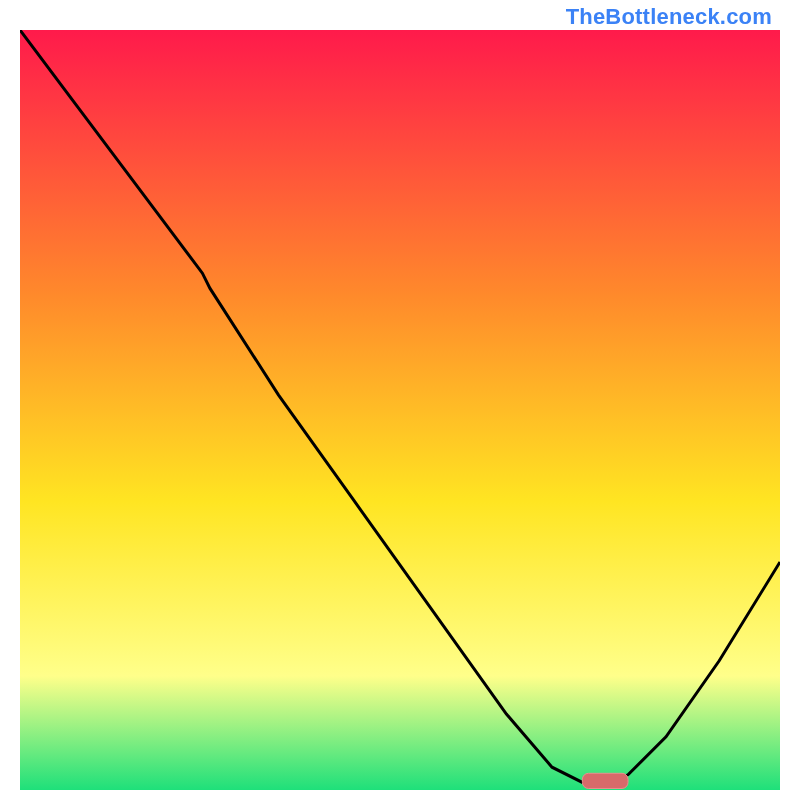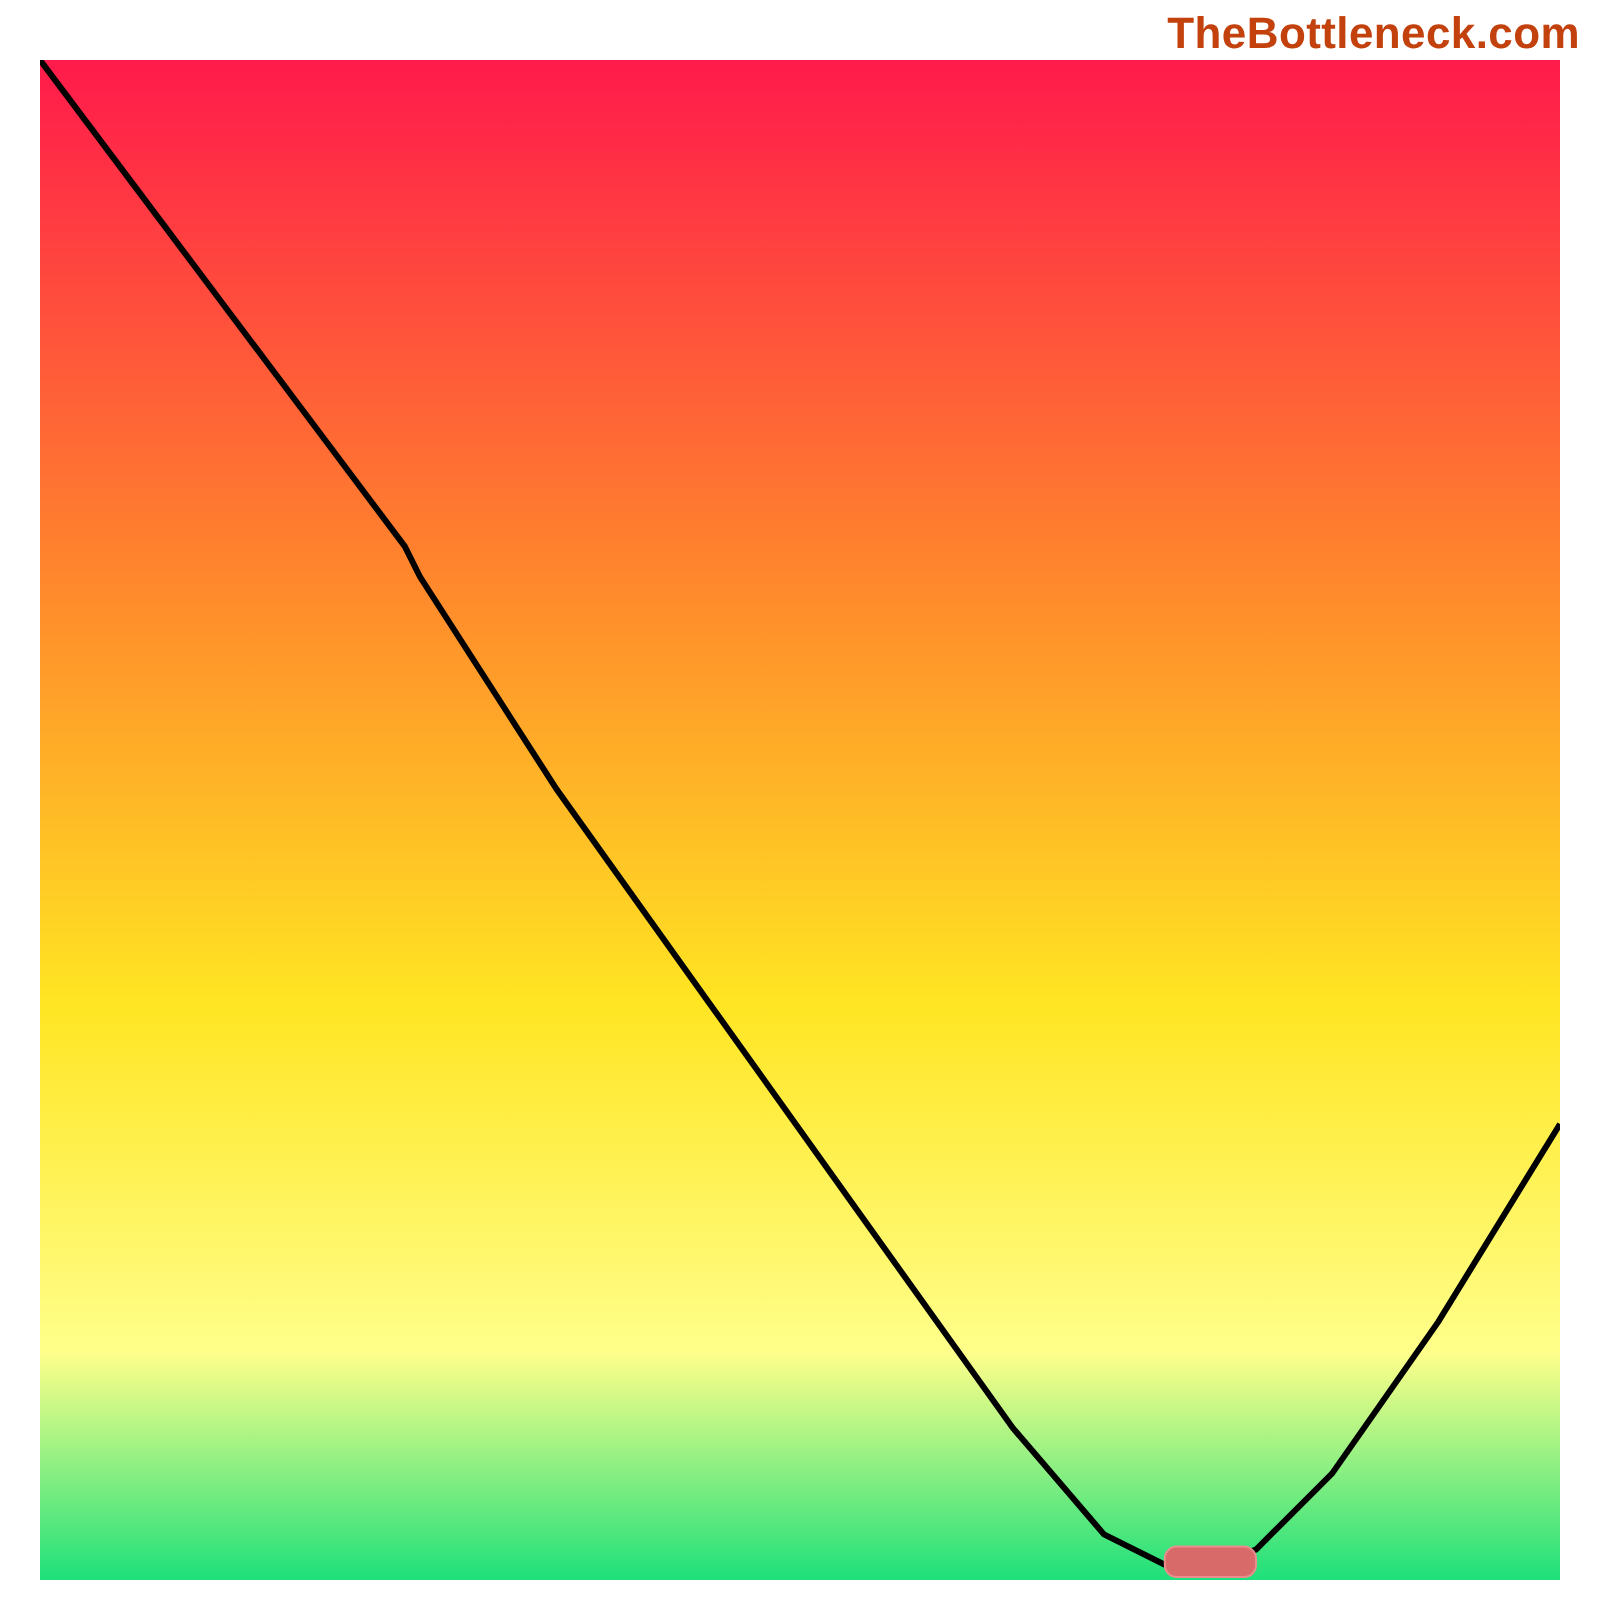--- a/index.html
+++ b/index.html
@@ -11,24 +11,24 @@
     font-family: Arial, Helvetica, sans-serif;
   }
   .wrap {
     position: relative;
     width: 800px;
     height: 800px;
   }
   .watermark {
     position: absolute;
     top: 4px;
-    right: 10px;
+    right: 28px;
     font-size: 22px;
     font-weight: bold;
-    color: #c2410c;
+    color: #3b82f6;
     letter-spacing: 0.2px;
   }
   .plot {
     position: absolute;
     left: 20px;
     top: 30px;
     width: 760px;
     height: 760px;
   }
   svg { display: block; }

